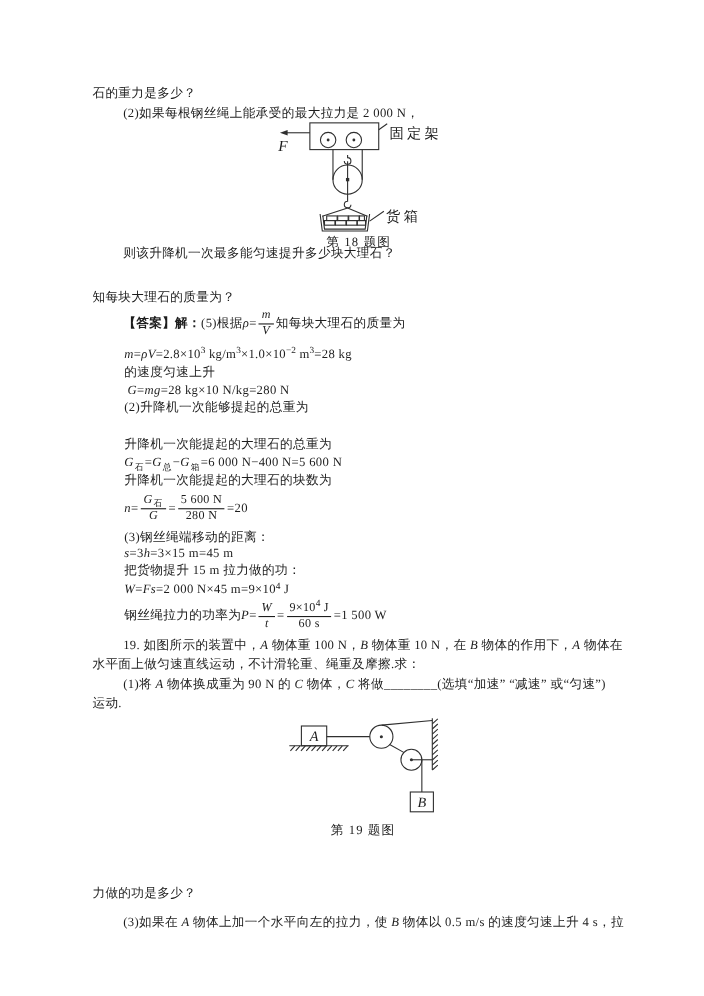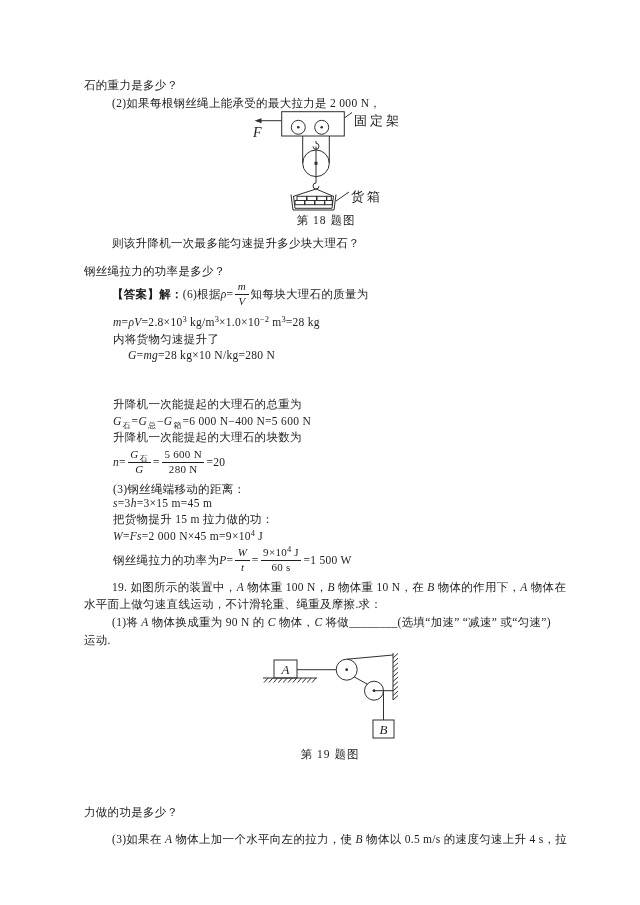--- a/index.html
+++ b/index.html
@@ -64,37 +64,38 @@
       <rect x="47" y="94.5" width="9.5" height="4.2"></rect>
         <rect x="57" y="94.5" width="9.5" height="4.2"></rect>
       <rect x="67" y="94.5" width="9.5" height="4.2"></rect>
         <rect x="76.8" y="94.5" width="7.5" height="4.2"></rect>
     </g>
     <line class="stroke" x1="88" y1="95" x2="101" y2="86"></line>
     <text class="figtext cjklabel" x="103" y="95">货箱</text>
     <text class="figtext caption" x="78" y="117.5" text-anchor="middle">第 18 题图</text>
   </svg>
 
-  <div class="ln" style="left:112px;top:236px"><span>则该升降机一次最多能匀速提升多少块大理石？</span></div>
-  <div class="ln" style="left:84px;top:264px"><span>钢丝绳拉力的功率是多少？</span></div>
+  <div class="ln" style="left:112px;top:224px"><span>则该升降机一次最多能匀速提升多少块大理石？</span></div>
+  <div class="ln" style="left:84px;top:264px"><span>知每块大理石的质量为？</span></div>
 
   <div class="ln flexline" style="left:112px;top:282px;height:24px">
       <span class="bd">【答案】解：</span>
-      <span>(6)根据 </span>
+      <span>(5)根据 </span>
       <span class="var">ρ</span>
       <span>=</span>
       <span class="frac">
         <span class="fnum"><span class="var">m</span></span>
         <span class="fden"><span class="var">V</span></span>
       </span>
       <span> 知每块大理石的质量为</span>
     </div>
   <div class="ln" style="left:113px;top:315px"><span class="var">m</span><span>=</span><span class="var">ρV</span><span>=2.8×10</span><span class="sup">3</span><span> kg/m</span><span class="sup">3</span><span>×1.0×10</span><span class="sup">−2</span><span> m</span><span class="sup">3</span><span>=28 kg</span></div>
-  <div class="ln" style="left:113px;top:332px"><span>内将货物匀速提升了</span></div>
-  <div class="ln" style="left:128px;top:348px"><span class="var">G</span><span>=</span><span class="var">mg</span><span>=28 kg×10 N/kg=280 N</span></div>
+  <div class="ln" style="left:113px;top:332px"><span>的速度匀速上升</span></div>
+  <div class="ln" style="left:116px;top:348px"><span class="var">G</span><span>=</span><span class="var">mg</span><span>=28 kg×10 N/kg=280 N</span></div>
+  <div class="ln" style="left:113px;top:364px"><span>(2)升降机一次能够提起的总重为</span></div>
   <div class="ln" style="left:113px;top:397px"><span>升降机一次能提起的大理石的总重为</span></div>
   <div class="ln" style="left:113px;top:414px"><span class="var">G</span><span class="sub">石</span><span>=</span><span class="var">G</span><span class="sub">总</span><span>−</span><span class="var">G</span><span class="sub">箱</span><span>=6 000 N−400 N=5 600 N</span></div>
   <div class="ln" style="left:113px;top:430px"><span>升降机一次能提起的大理石的块数为</span></div>
   <div class="ln flexline" style="left:113px;top:448px;height:28px">
       <span class="var">n</span>
       <span>=</span>
       <span class="frac">
         <span class="fnum"><span class="var">G</span><span class="sub">石</span></span>
         <span class="fden"><span class="var">G</span></span>
       </span>

